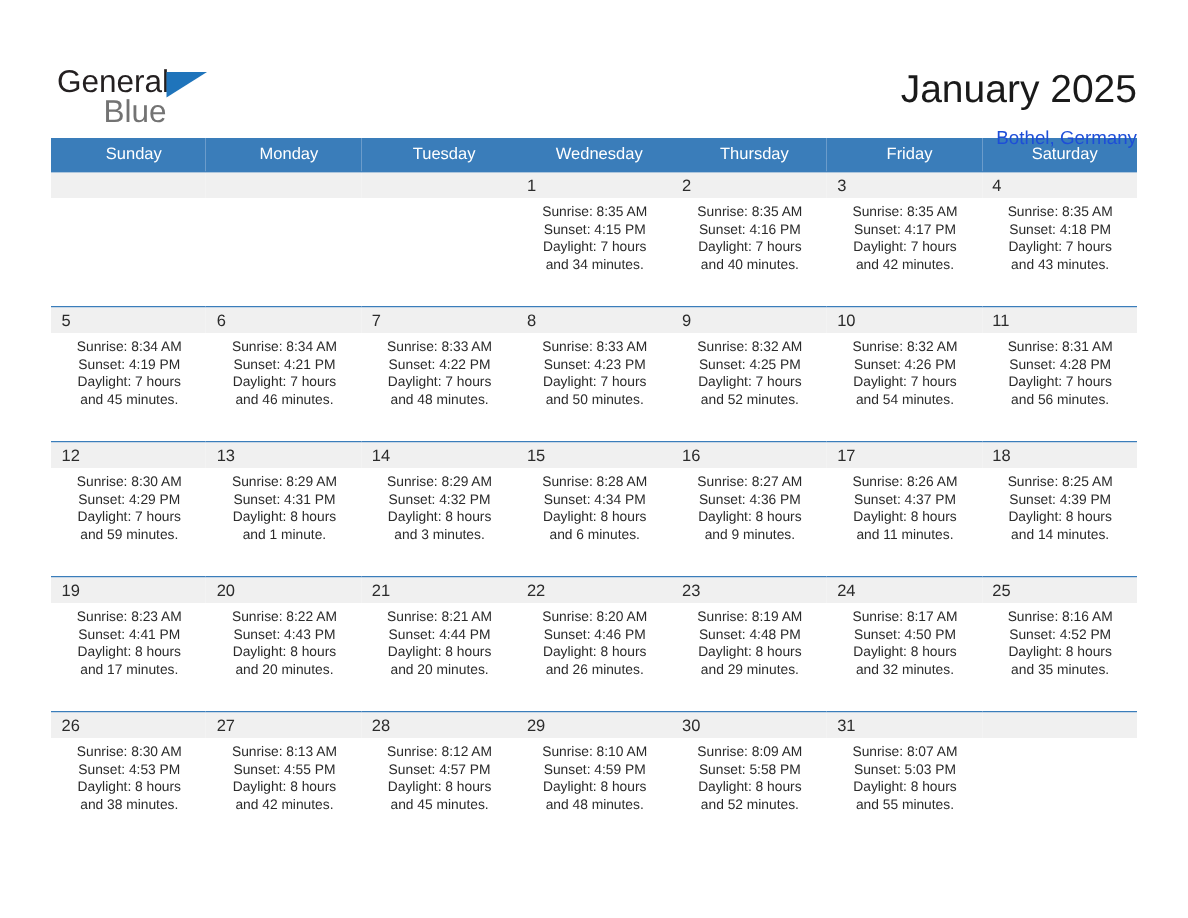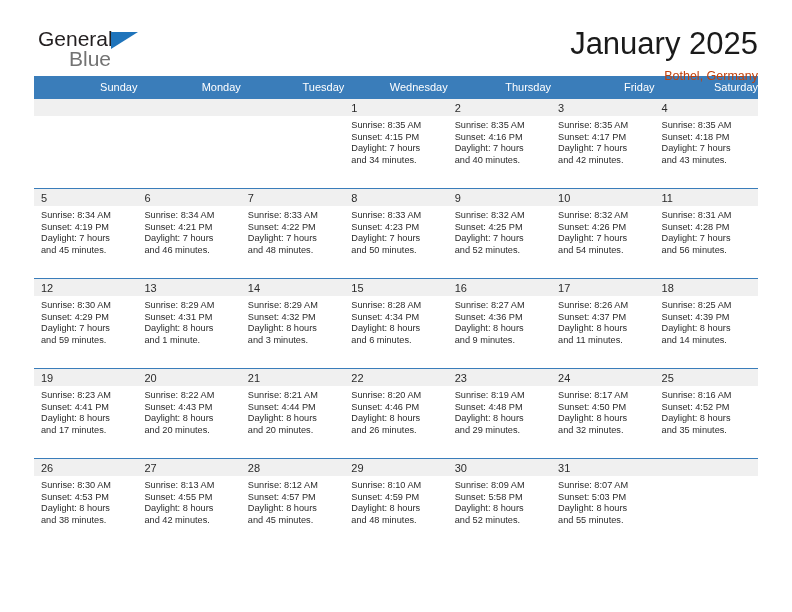--- a/index.html
+++ b/index.html
@@ -12,21 +12,21 @@
     height: 612px;
     background: #ffffff;
     font-family: "Liberation Sans", sans-serif;
     color: #262626;
     overflow: hidden;
   }
   .page {
     position: relative;
     width: 792px;
     height: 612px;
-    padding: 0 34px;
+    padding: 16px 34px;
   }
 
   
   .header {
     display: flex;
     align-items: flex-start;
     justify-content: space-between;
     padding-top: 28px;
     height: 76px;
   }
@@ -59,44 +59,44 @@
     width: 0;
     height: 0;
     border-left: 27px solid #1f74bb;
     border-bottom: 17px solid transparent;
   }
   .title-block {
     text-align: right;
     padding-top: 0px;
   }
   .cal-title {
-    font-size: 31px;
+    font-size: 26px;
     line-height: 31px;
     font-weight: 400;
     color: #1a1a1a;
   }
   .cal-subtitle {
     font-size: 12.5px;
     line-height: 16px;
-    color: #c2410c;
+    color: #1d4ed8;
     margin-top: 9px;
   }
 
   
   .calendar {
     width: 724px;
     border-collapse: collapse;
     table-layout: fixed;
   }
   .calendar th {
     background: #3a7dba;
     color: #ffffff;
     font-size: 11px;
     font-weight: 400;
-    text-align: right;
+    text-align: center;
     padding: 5px 0 5px 7px;
     height: 21px;
     border: none;
   }
   .week-row > td {
     padding: 0;
     vertical-align: top;
     border-top: 1px solid #3a7dba;
   }
   .calendar thead th:first-child { }
@@ -112,20 +112,21 @@
     font-size: 11px;
     line-height: 16px;
     color: #2b2b2b;
   }
   .daycell.empty .datebar { color: transparent; }
   .detail {
     padding: 4px 6px 0 7px;
     font-size: 9.2px;
     line-height: 11.6px;
     color: #2b2b2b;
+    text-align: center;
   }
   .detail div { white-space: nowrap; }
 </style>
 </head>
 <body>
 
 <div class="page">
 
   <div class="header">
 

